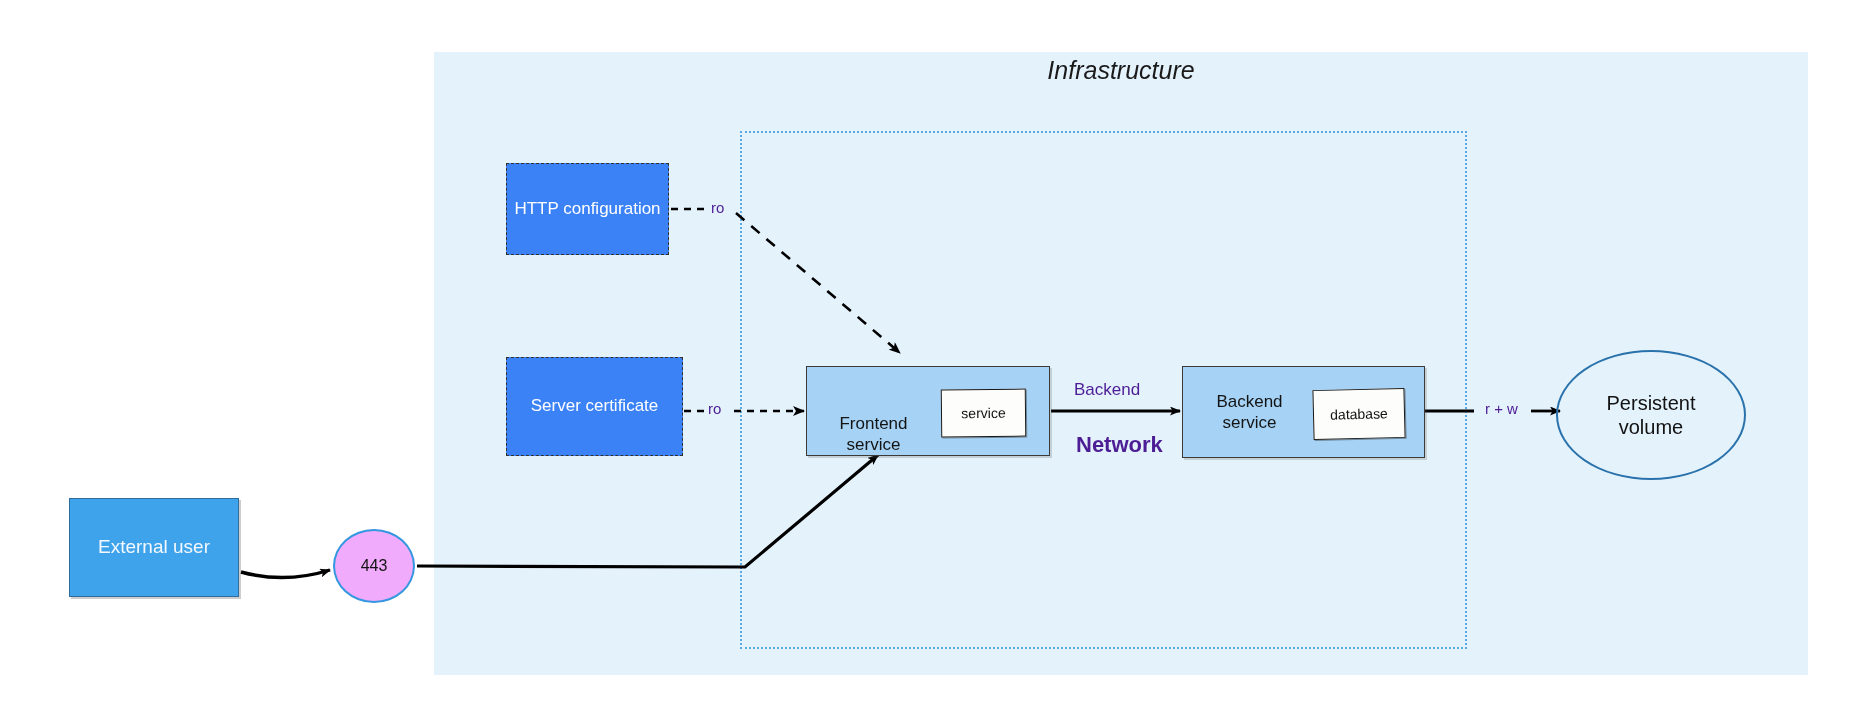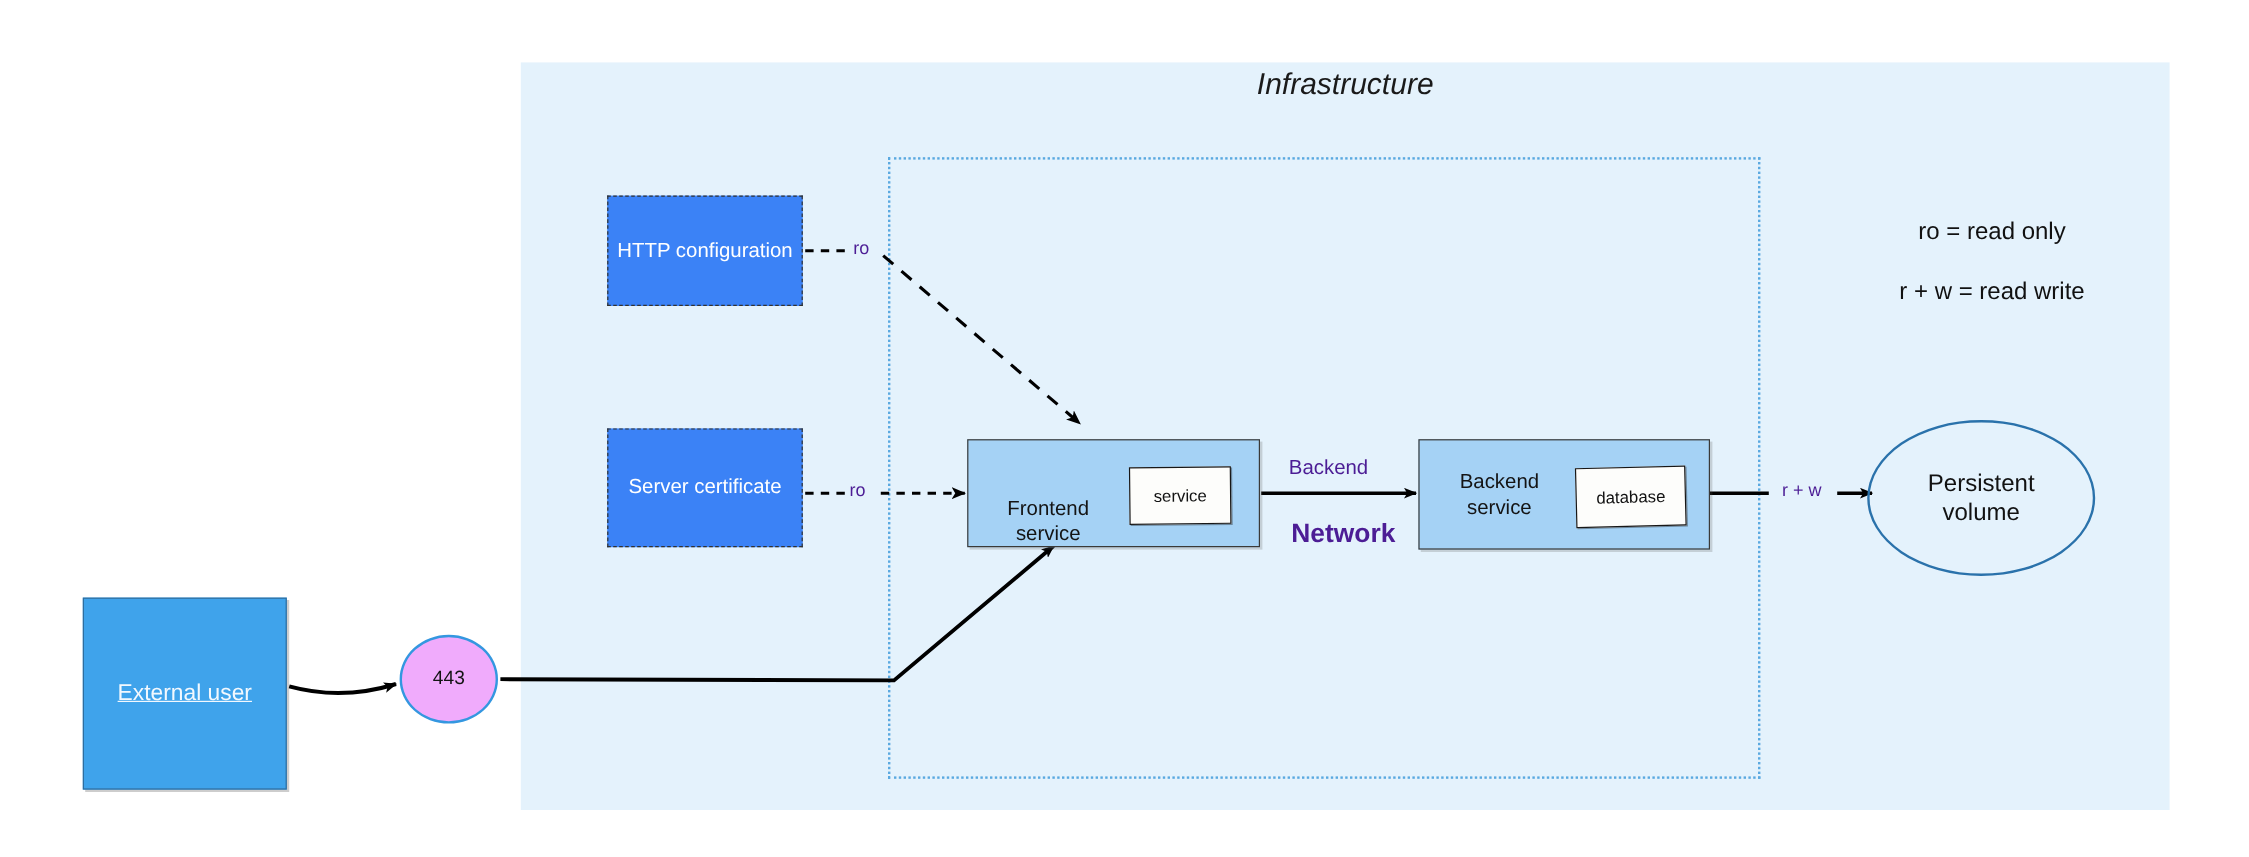--- a/index.html
+++ b/index.html
@@ -74,21 +74,21 @@
   }
   #http-config {
     left: 506px;
     top: 163px;
     width: 163px;
     height: 92px;
   }
   #server-cert {
     left: 506px;
     top: 357px;
-    width: 163px;
+    width: 177px;
     height: 99px;
   }
 
   
   .service-box {
     background: #a5d2f5;
     border: 1.5px solid #3a3a38;
     box-shadow: 2px 2px 0 rgba(80,80,80,0.22);
     color: #141414;
     font-size: 17px;
@@ -150,27 +150,26 @@
     background: transparent;
     color: #121212;
     font-size: 20px;
   }
 
   
   #external-user {
     left: 69px;
     top: 498px;
     width: 170px;
-    height: 160px;
+    height: 99px;
     background: #3fa3eb;
     border: 1.5px solid #2f6d9e;
     box-shadow: 2px 2px 0 rgba(90,90,90,0.3);
     color: #f2f8fe;
     font-size: 19px;
-    text-decoration: underline;
   }
   
   #port-circle {
     left: 333px;
     top: 529px;
     width: 82px;
     height: 74px;
     border: 2.2px solid #3497e0;
     border-radius: 50%;
     background: #f0abfc;
@@ -285,18 +284,14 @@
   <div class="node" id="port-circle">
     <span>443</span>
   </div>
 
   <div class="edge-label" id="label-ro-http">ro</div>
   <div class="edge-label" id="label-ro-cert">ro</div>
   <div class="edge-label" id="label-rw">r + w</div>
   <div class="edge-label" id="label-backend">Backend</div>
   <div class="edge-label" id="label-network">Network</div>
 
-  <div id="legend">
-    <div class="legend-line">ro = read only</div>
-    <div class="legend-line">r + w = read write</div>
-  </div>
 
 </div>
 
 </body></html>

